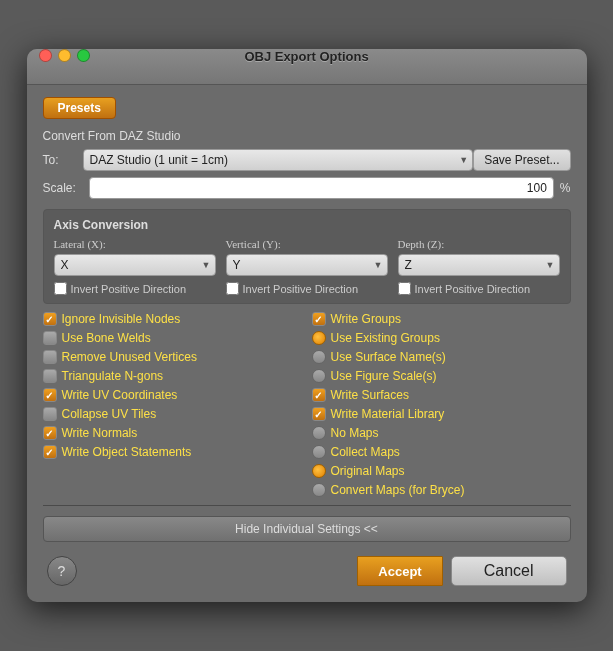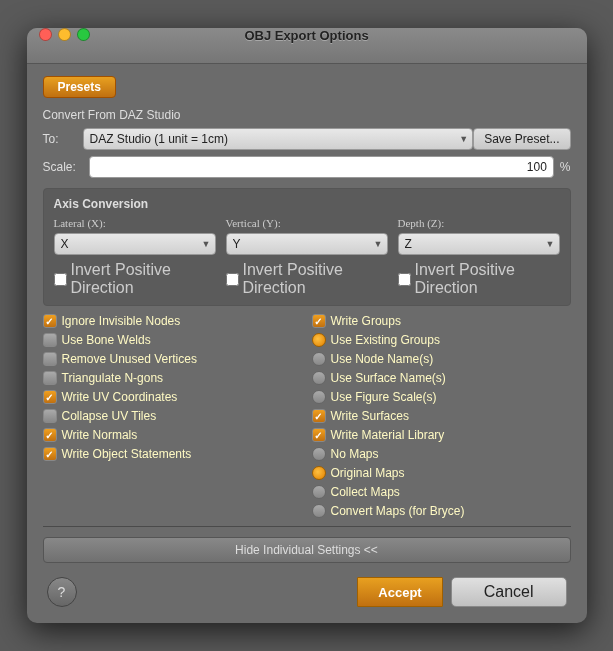--- a/index.html
+++ b/index.html
@@ -185,40 +185,40 @@
       flex: 1;
       display: flex;
       align-items: center;
       gap: 4px;
     }
     .invert-col input[type=checkbox] {
       cursor: pointer;
     }
     .invert-label {
       color: #ccc;
-      font-size: 16px;
+      font-size: 11px;
     }
     .options-area {
       display: flex;
       gap: 10px;
       margin-bottom: 8px;
     }
     .options-col {
       flex: 1;
       display: flex;
       flex-direction: column;
       gap: 5px;
     }
     .option-row {
       display: flex;
       align-items: center;
       gap: 5px;
     }
     .option-label {
-      color: #fef9c3;
+      color: #fde047;
       font-size: 12px;
     }
     .checkbox-orange {
       width: 14px;
       height: 14px;
       border: 1px solid #888;
       border-radius: 3px;
       background: linear-gradient(180deg, #f0a020 0%, #c07010 100%);
       display: flex;
       align-items: center;
@@ -438,49 +438,45 @@
           <div class="option-row">
             <div class="checkbox-orange"></div>
             <span class="option-label">Write Groups</span>
           </div>
           <div class="option-row">
             <div class="radio-orange"></div>
             <span class="option-label">Use Existing Groups</span>
           </div>
           <div class="option-row">
             <div class="radio-empty"></div>
-            <span class="option-label">Use Node Name(s)</span>
-          </div>
-          <div class="option-row">
-            <div class="radio-empty"></div>
             <span class="option-label">Use Surface Name(s)</span>
           </div>
           <div class="option-row">
             <div class="radio-empty"></div>
             <span class="option-label">Use Figure Scale(s)</span>
           </div>
           <div class="option-row">
             <div class="checkbox-orange"></div>
             <span class="option-label">Write Surfaces</span>
           </div>
           <div class="option-row">
             <div class="checkbox-orange"></div>
             <span class="option-label">Write Material Library</span>
           </div>
           <div class="option-row">
             <div class="radio-empty"></div>
             <span class="option-label">No Maps</span>
           </div>
           <div class="option-row">
+            <div class="radio-empty"></div>
+            <span class="option-label">Collect Maps</span>
+          </div>
+          <div class="option-row">
             <div class="radio-orange"></div>
             <span class="option-label">Original Maps</span>
-          </div>
-          <div class="option-row">
-            <div class="radio-empty"></div>
-            <span class="option-label">Collect Maps</span>
           </div>
           <div class="option-row">
             <div class="radio-empty"></div>
             <span class="option-label">Convert Maps (for Bryce)</span>
           </div>
         </div>
     </div>
 
     <div class="divider"></div>
     <button class="hide-settings-btn">Hide Individual Settings &lt;&lt;</button>

